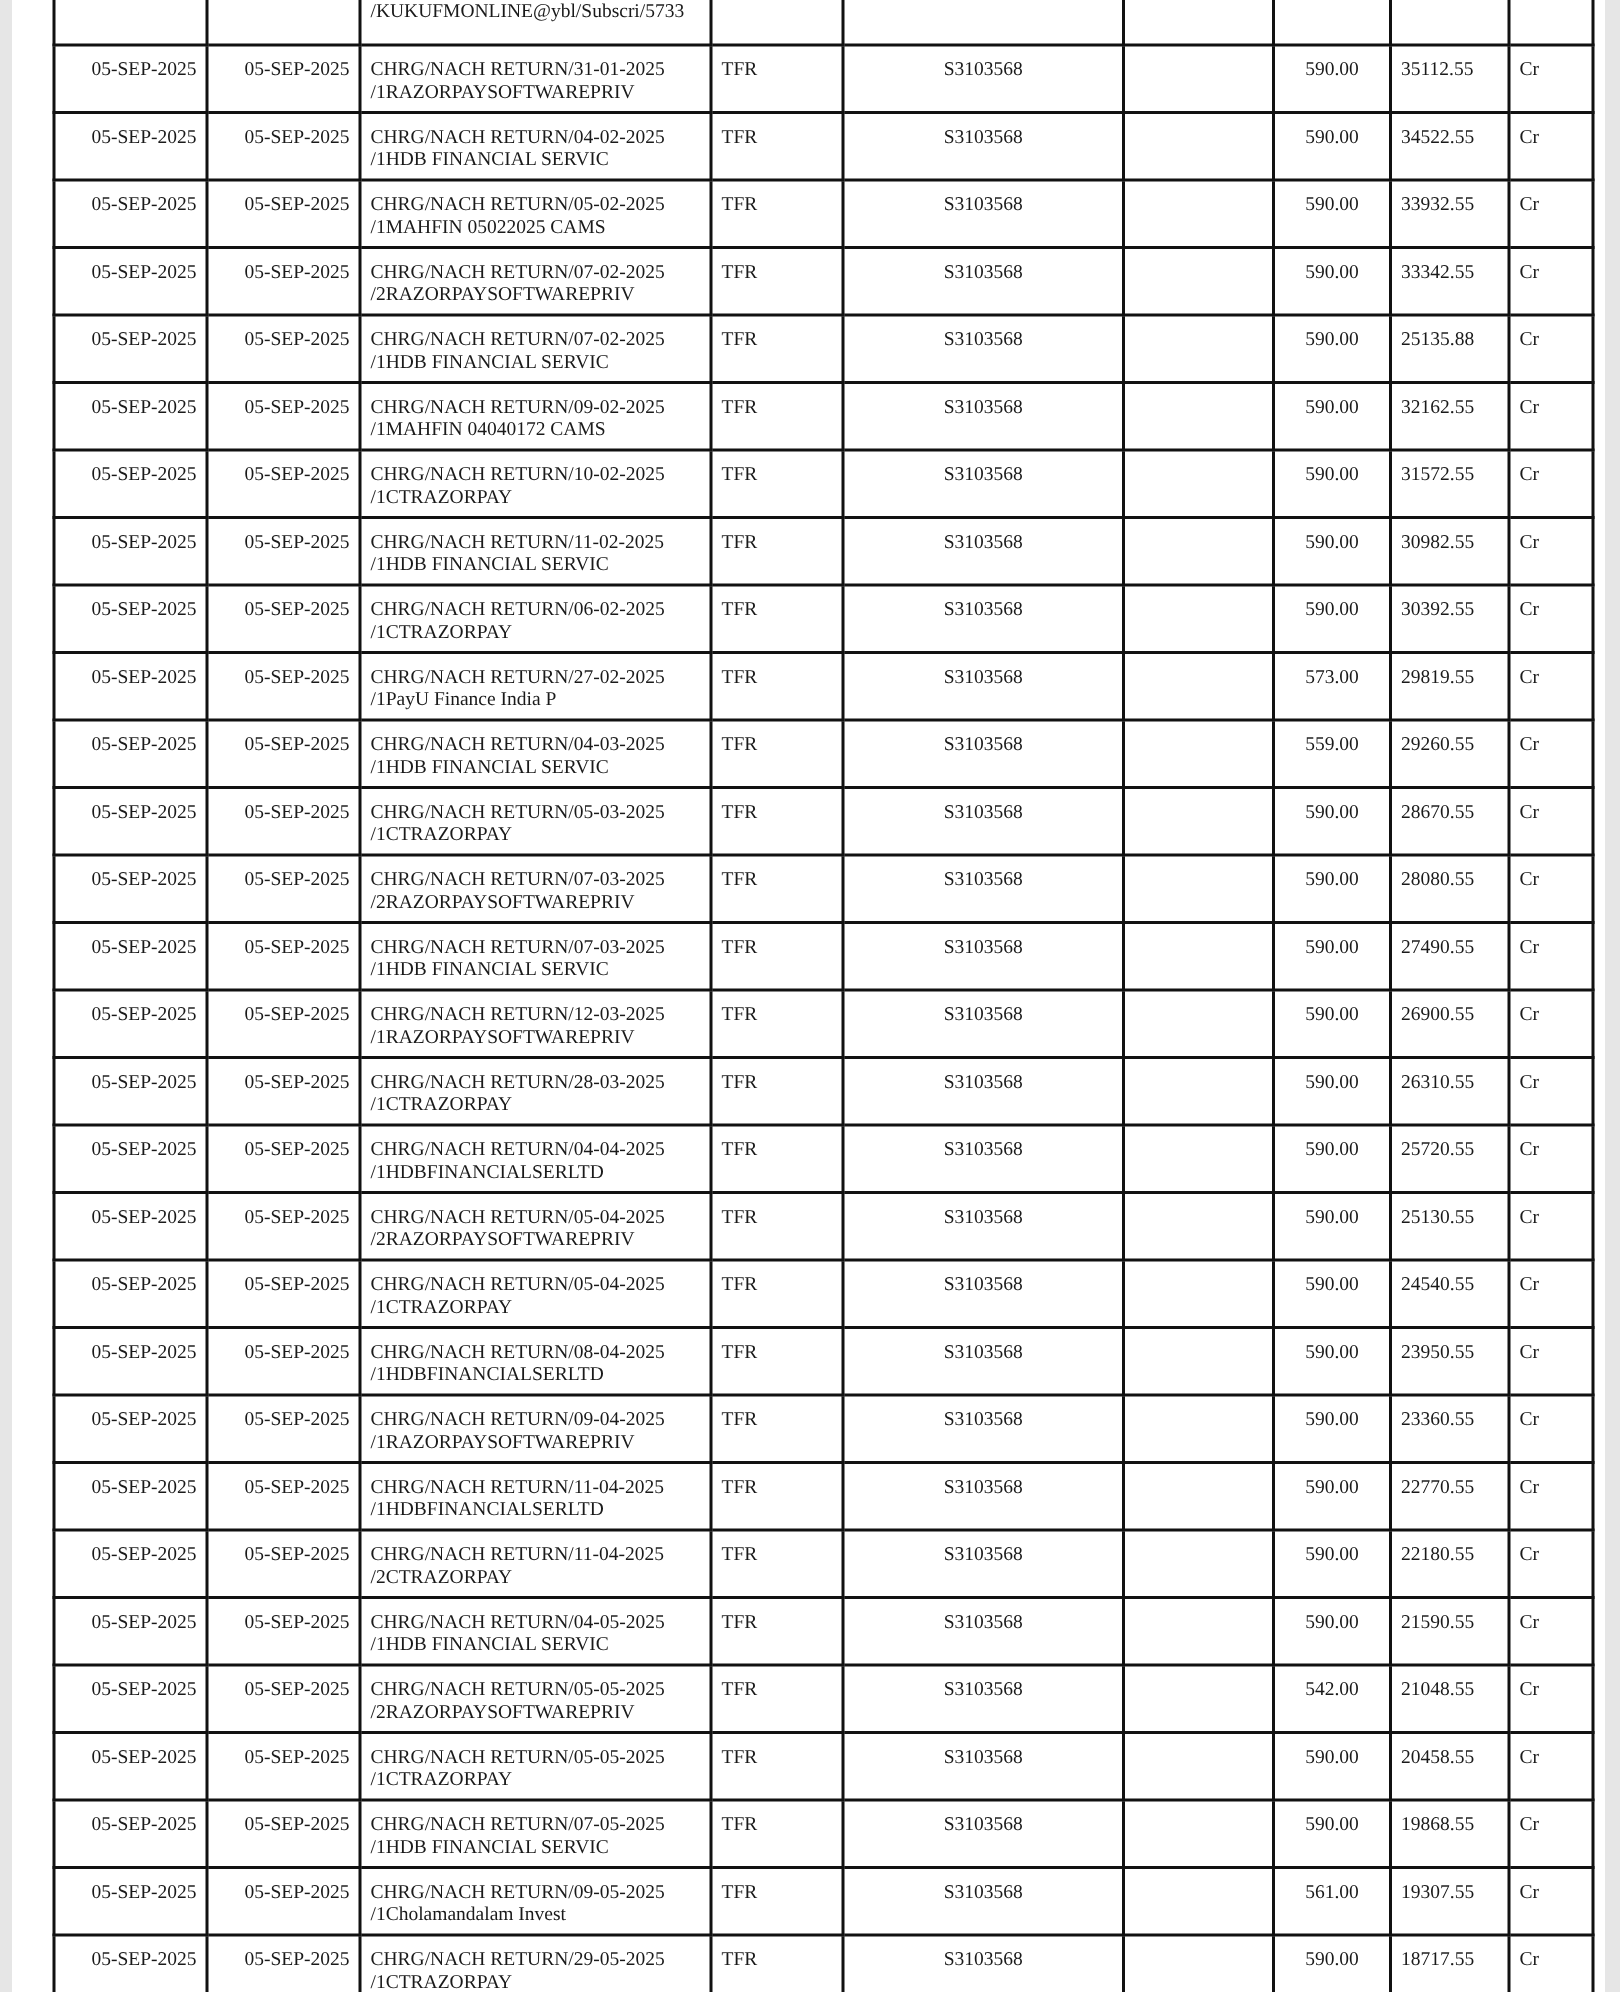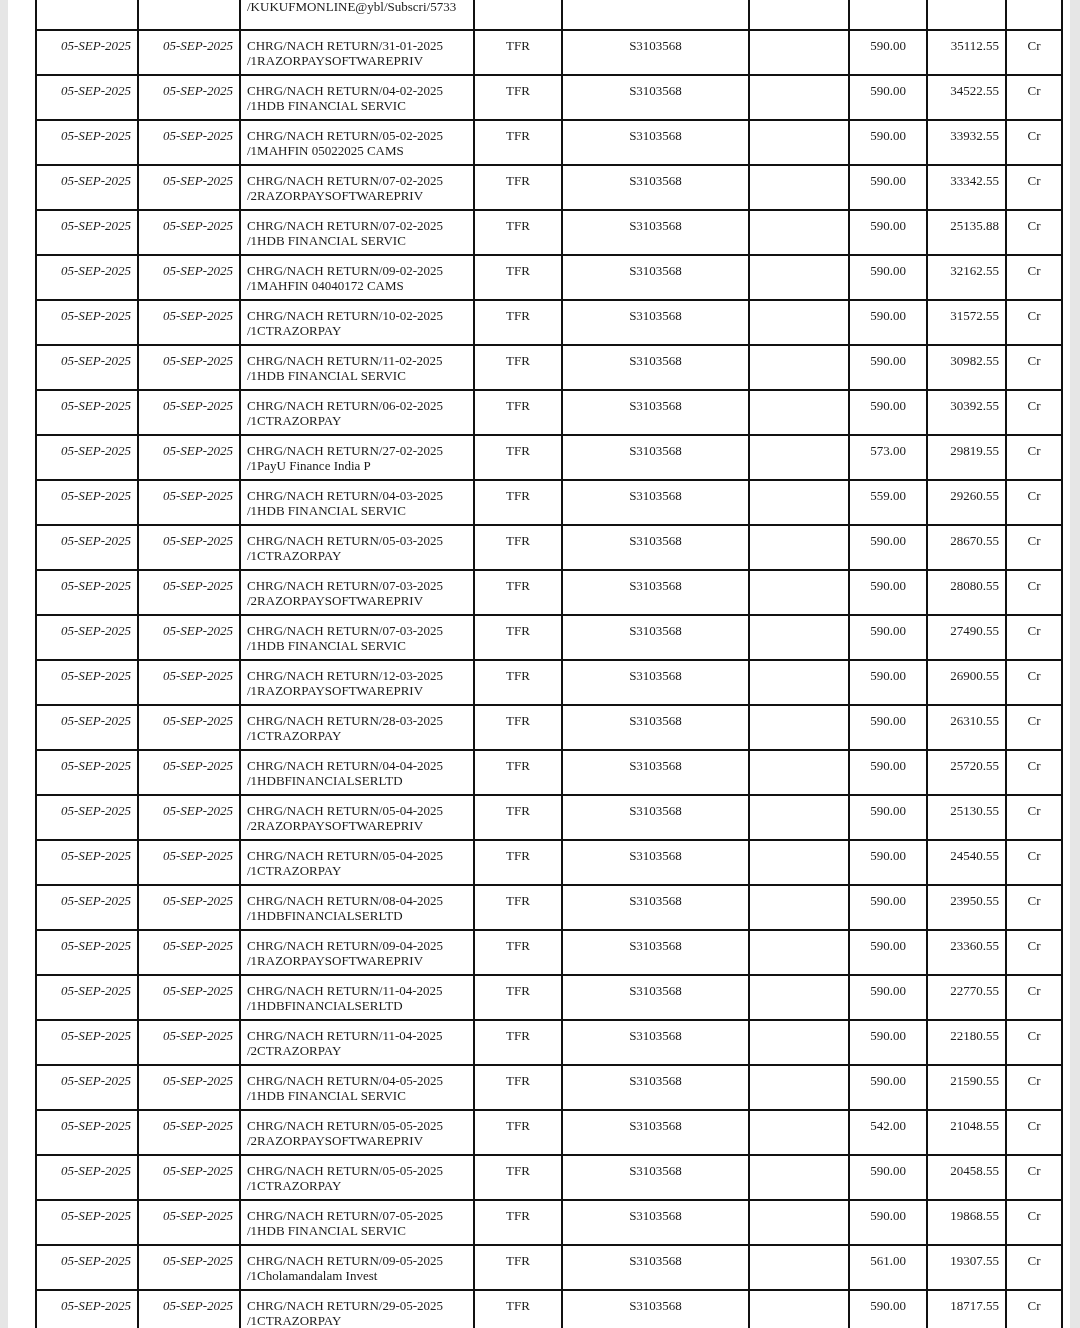--- a/index.html
+++ b/index.html
@@ -48,28 +48,28 @@
       padding: 7px 6px 0 6px;
       height: 36px;
       line-height: 15px;
       white-space: nowrap;
       overflow: hidden;
     }
     table.statement tr.partial td {
       height: 30px;
       padding-top: 27px;
     }
-    td.c-date, td.c-vdate { text-align: right; font-style: italic; }
+    td.c-date, td.c-vdate { text-align: right; }
     td.c-desc { text-align: left; padding-left: 6px; }
-    td.c-type { text-align: center; padding-right: 18px; margin-top: 41px; }
+    td.c-type { text-align: left; padding-right: 18px; margin-top: 41px; }
     td.c-ref { text-align: center; padding-right: 10px; }
     td.c-debit { text-align: right; }
     td.c-credit { text-align: center; }
-    td.c-bal { text-align: right; }
-    td.c-drcr { text-align: center; padding-right: 6px; }
+    td.c-bal { text-align: left; }
+    td.c-drcr { text-align: left; padding-right: 6px; }
     .desc-line { display: block; }
   </style>
 </head>
 <body>
 
 <div class="page-shadow-left"></div>
 <div class="page-shadow-right"></div>
 
 <div class="page">
   <table class="statement">

